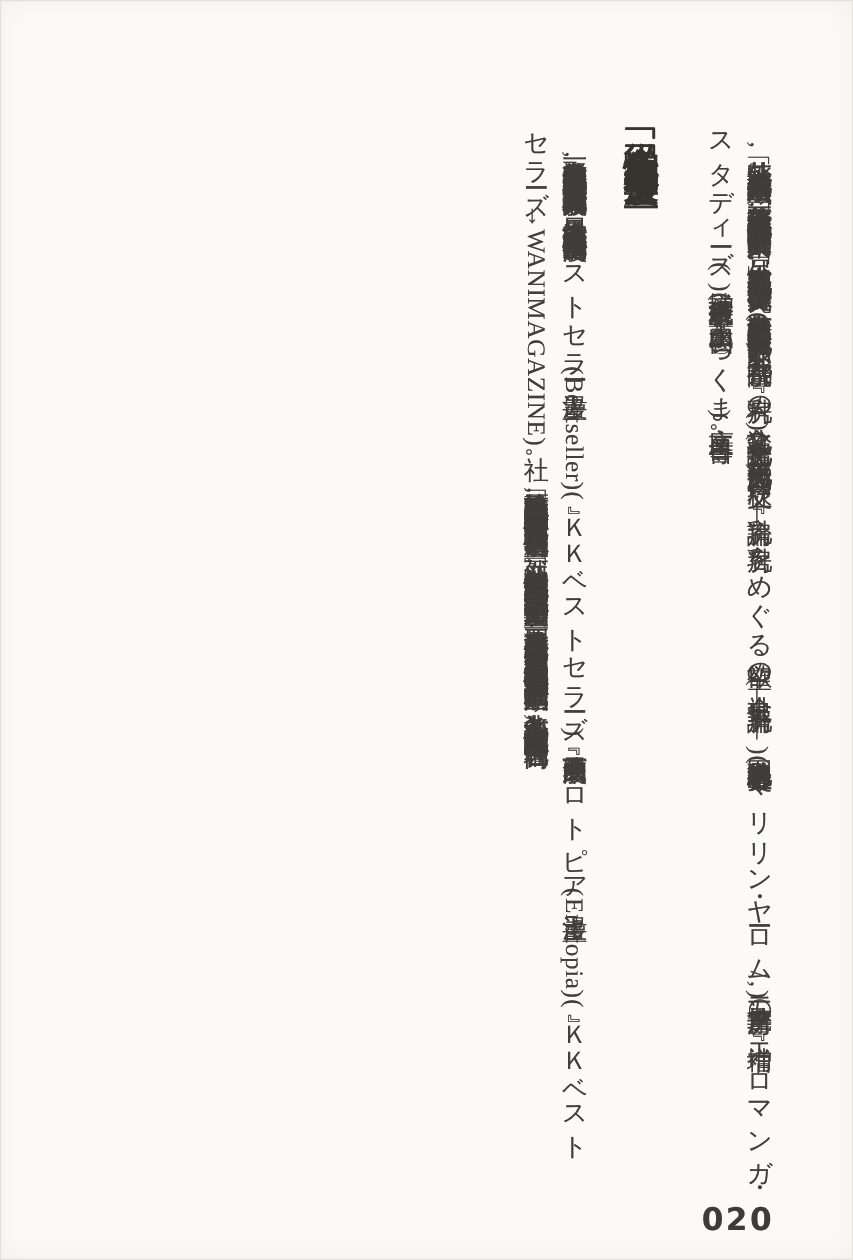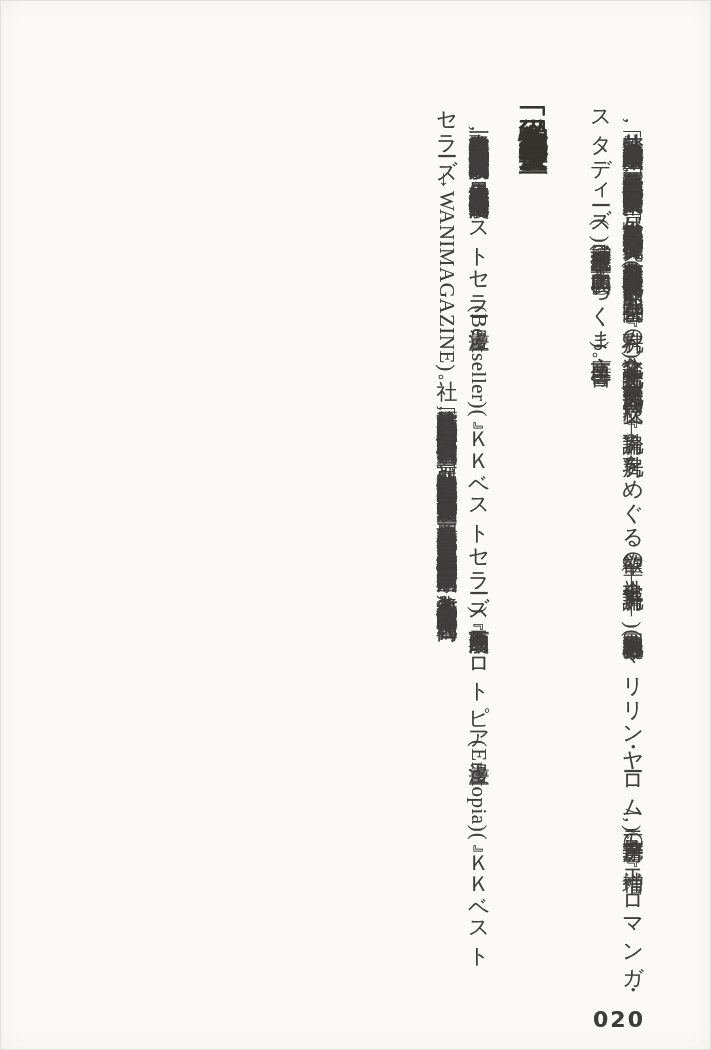--- a/index.html
+++ b/index.html
@@ -41,21 +41,21 @@
     line-height: 48px;
     font-weight: 700;
     letter-spacing: 2px;
     color: #35342f;
   }
   .page-number {
     position: absolute;
     right: 66px;
     bottom: 18px;
     font-family: "DejaVu Sans", sans-serif;
-    font-size: 22px;
+    font-size: 26px;
     font-weight: 700;
     letter-spacing: 2px;
     color: #3d3c3a;
     text-shadow: 0 0 0.5px rgba(40,40,40,0.35);
   }
 </style>
 </head>
 <body>
 
 <div class="page">

